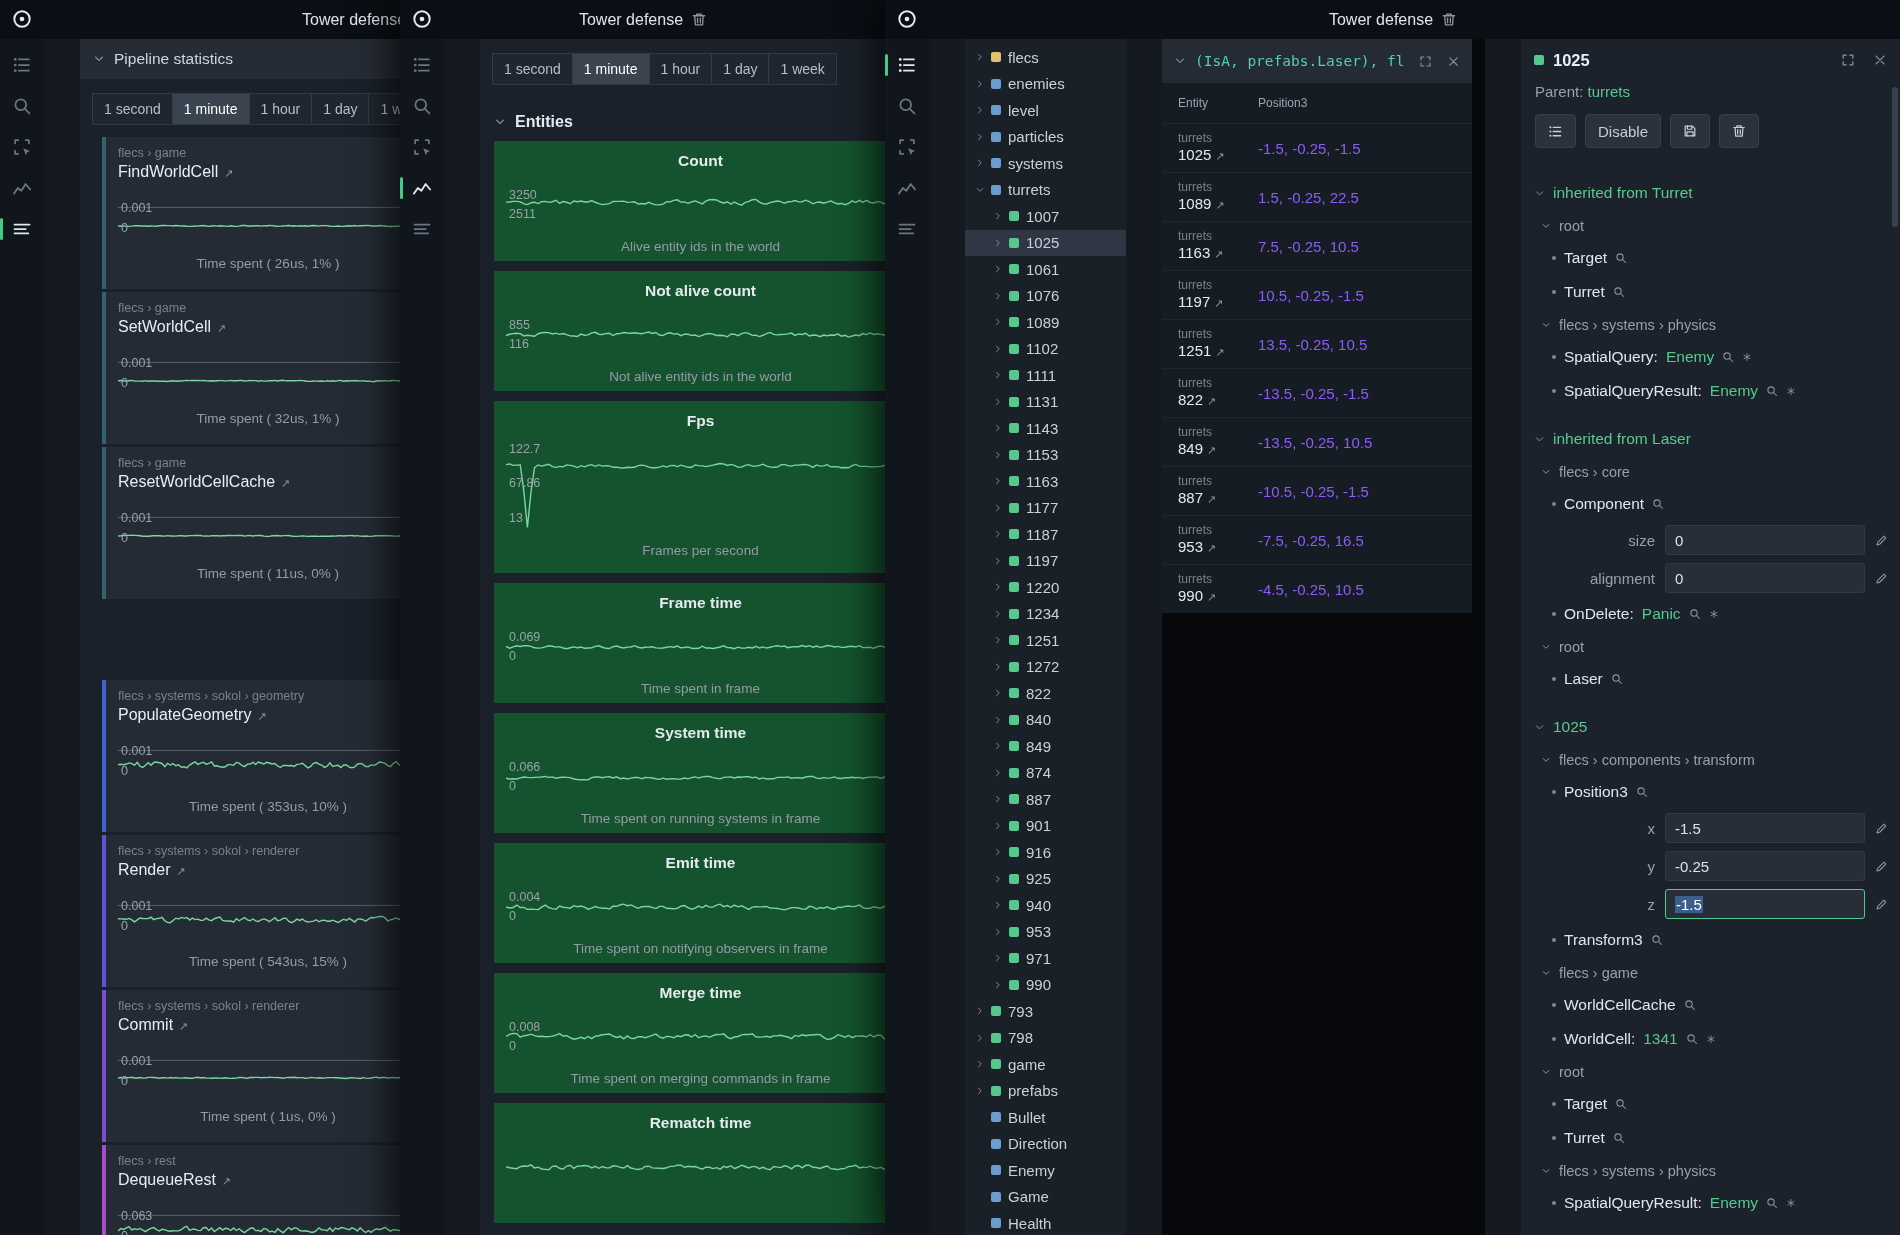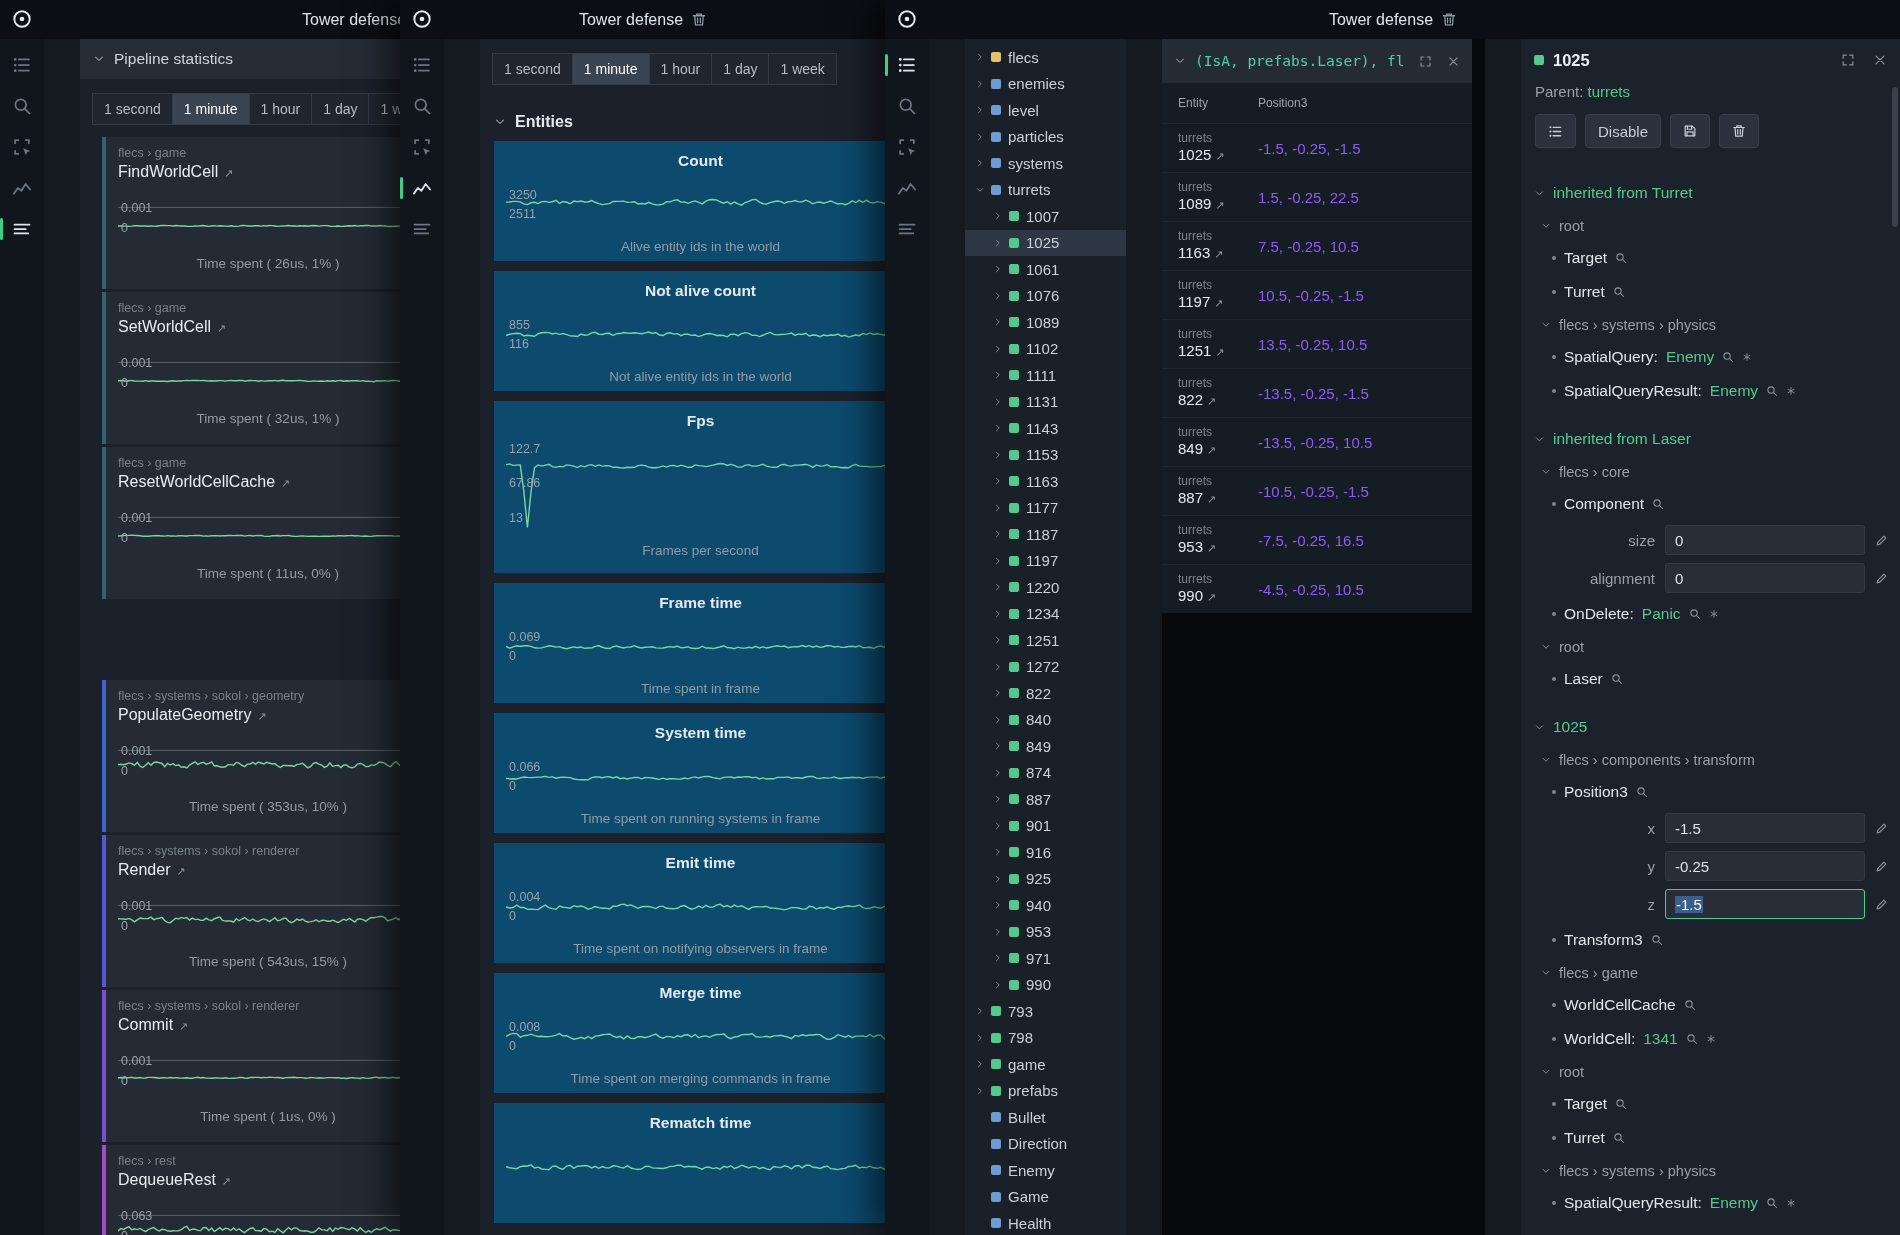--- a/index.html
+++ b/index.html
@@ -36,21 +36,21 @@
   .cname{font-size:16px;color:#e7edf3;margin-top:3px;display:flex;gap:6px;align-items:baseline;}
   .linka{color:#8b949e;font-size:11px;}
   .chart{position:relative;height:58px;margin-top:9px;}
   .spark{position:absolute;left:0;top:0;width:100%;height:100%;display:block;}
   .sparkline{fill:none;stroke:#7bd5a1;stroke-width:1.4px;}
   .flatline{fill:none;stroke:#6a7581;stroke-width:1px;opacity:.75;}
   .clabel{position:absolute;left:3px;font-size:12.5px;color:#99a2ac;line-height:1;}
   .caption{text-align:center;font-size:13.5px;color:#939ca6;margin-top:8px;}
   .wsec-head{display:flex;align-items:center;gap:9px;padding:16px 14px 10px 14px;color:#9aa4ae;}
   .wsec-title{font-size:16px;font-weight:700;color:#e4eaf0;}
-  .wcard{margin:0 14px 10px 14px;background:#0c4a6e;padding:11px 12px;box-sizing:border-box;height:120px;position:relative;}
+  .wcard{margin:0 14px 10px 14px;background:#14532d;padding:11px 12px;box-sizing:border-box;height:120px;position:relative;}
   .wcard.tall{height:172px;}
   .wcard-title{text-align:center;font-size:15.5px;font-weight:600;color:#e4eaf0;}
   .wcard .chart{height:52px;}
   .wcard.tall .chart{height:96px;}
   .vthumb{position:absolute;right:2px;top:120px;width:6px;height:230px;background:#39414d;border-radius:3px;}
   .canvas-rest{flex:1;background:#10141b;}
   
   .tree{width:161px;background:#1a2028;overflow:hidden;padding-top:5px;flex-shrink:0;}
   .trow{height:26.5px;display:flex;align-items:center;font-size:15px;color:#c9d1d9;padding-left:10px;cursor:pointer;white-space:nowrap;}
   .trow.sel{background:#2f3744;}

